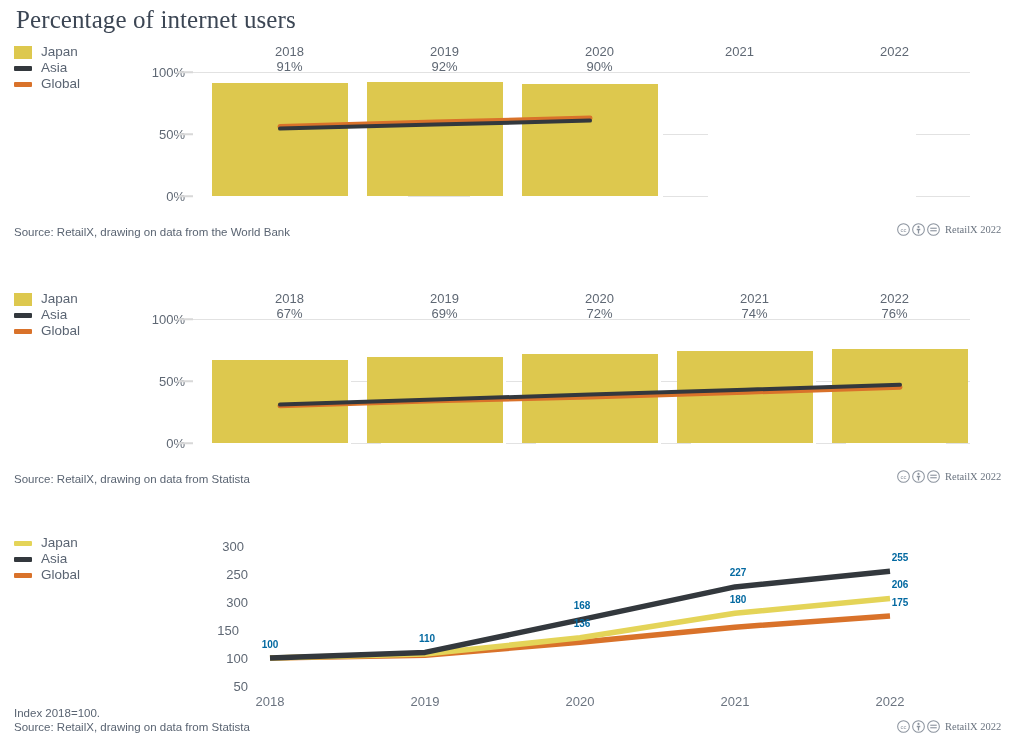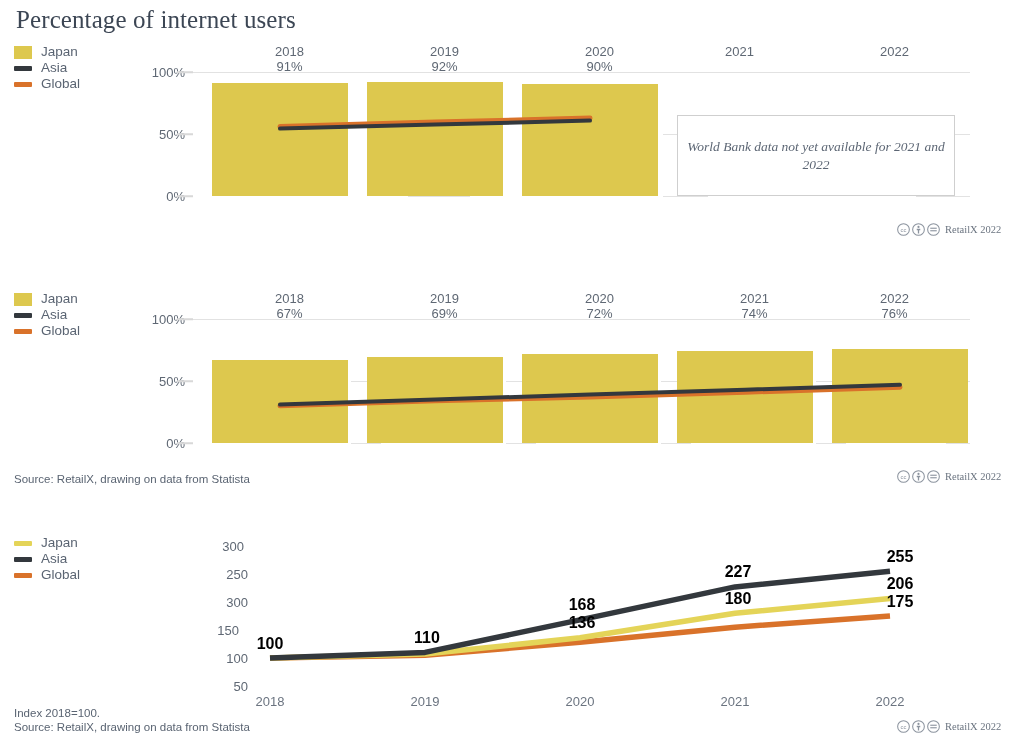--- a/index.html
+++ b/index.html
@@ -64,21 +64,21 @@
     position:absolute; left:14px; font-size:11.5px; color:#5a6472;
     line-height:14px; white-space:nowrap;
   }
   .cc { position:absolute; display:flex; align-items:center; }
   .cc-badges { display:flex; gap:2px; }
   .cc-txt {
     font-family:"Liberation Serif", serif;
     font-size:10.5px; color:#6b7480; margin-left:5px; white-space:nowrap;
   }
   .dlabel {
-    position:absolute; font-size:16px; font-weight:bold; color:#000000;
+    position:absolute; font-size:10px; font-weight:bold; color:#0369a1;
     white-space:nowrap; transform:translate(-50%,-50%);
   }
   .xtick {
     position:absolute; font-size:13px; color:#6b7480;
     transform:translateX(-50%); white-space:nowrap;
   }
 </style>
 </head>
 <body>
 
@@ -120,23 +120,20 @@
     <div class="grid-line" style="top:124px;left:215px;width:62px;"></div>
     <div class="grid-line" style="top:62px;left:470px;width:45px;"></div>
     <div class="grid-line" style="top:124px;left:470px;width:45px;"></div>
     <div class="grid-line" style="top:62px;left:723px;width:54px;"></div>
     <div class="grid-line" style="top:124px;left:723px;width:54px;"></div>
 
     <div class="bar" style="left:19px;width:136px;height:112.8px;"></div>
     <div class="bar" style="left:174px;width:136px;height:114px;"></div>
     <div class="bar" style="left:329px;width:136px;height:111.6px;"></div>
 
-    <div class="nodata-box" style="left:484px;top:43px;width:278px;height:81px;">
-      <span>World Bank data not yet available for 2021 and 2022</span>
-    </div>
 
     <svg class="series" width="777" height="124">
       <polyline fill="none" stroke="#d9722a" stroke-width="5" stroke-linecap="round" points="87,54.6 242,50.1 397,46.1"></polyline>
       <polyline fill="none" stroke="#33383d" stroke-width="4" stroke-linecap="round" points="87,56.6 242,52.6 397,48.6"></polyline>
     </svg>
   </div>
 
   <div class="col-head" style="left:212px;top:44px;width:155px;">
     <span class="yr">2018</span>
     <span class="vl">91%</span>
@@ -149,20 +146,21 @@
     <span class="yr">2020</span>
     <span class="vl">90%</span>
   </div>
   <div class="col-head" style="left:677px;top:44px;width:125px;">
     <span class="yr">2021</span>
   </div>
   <div class="col-head" style="left:832px;top:44px;width:125px;">
     <span class="yr">2022</span>
   </div>
 
+  <div class="src" style="top:225px;">Source: RetailX, drawing on data from the World Bank</div>
   <div class="cc" style="left:897px;top:223px;">
     <span class="cc-badges">
       <svg width="13" height="13" viewBox="0 0 20 20">
           <circle cx="10" cy="10" r="9" fill="none" stroke="#8b939e" stroke-width="1.6"></circle>
           <text x="10" y="14" font-size="9" fill="#8b939e" text-anchor="middle" font-family="Liberation Sans">cc</text>
         </svg>
       <svg width="13" height="13" viewBox="0 0 20 20">
           <circle cx="10" cy="10" r="9" fill="none" stroke="#8b939e" stroke-width="1.6"></circle>
           <circle cx="10" cy="6" r="1.7" fill="#8b939e"></circle>
           <path d="M7.3 9h5.4v2.2H11v5H9v-5H7.3z" fill="#8b939e"></path>

